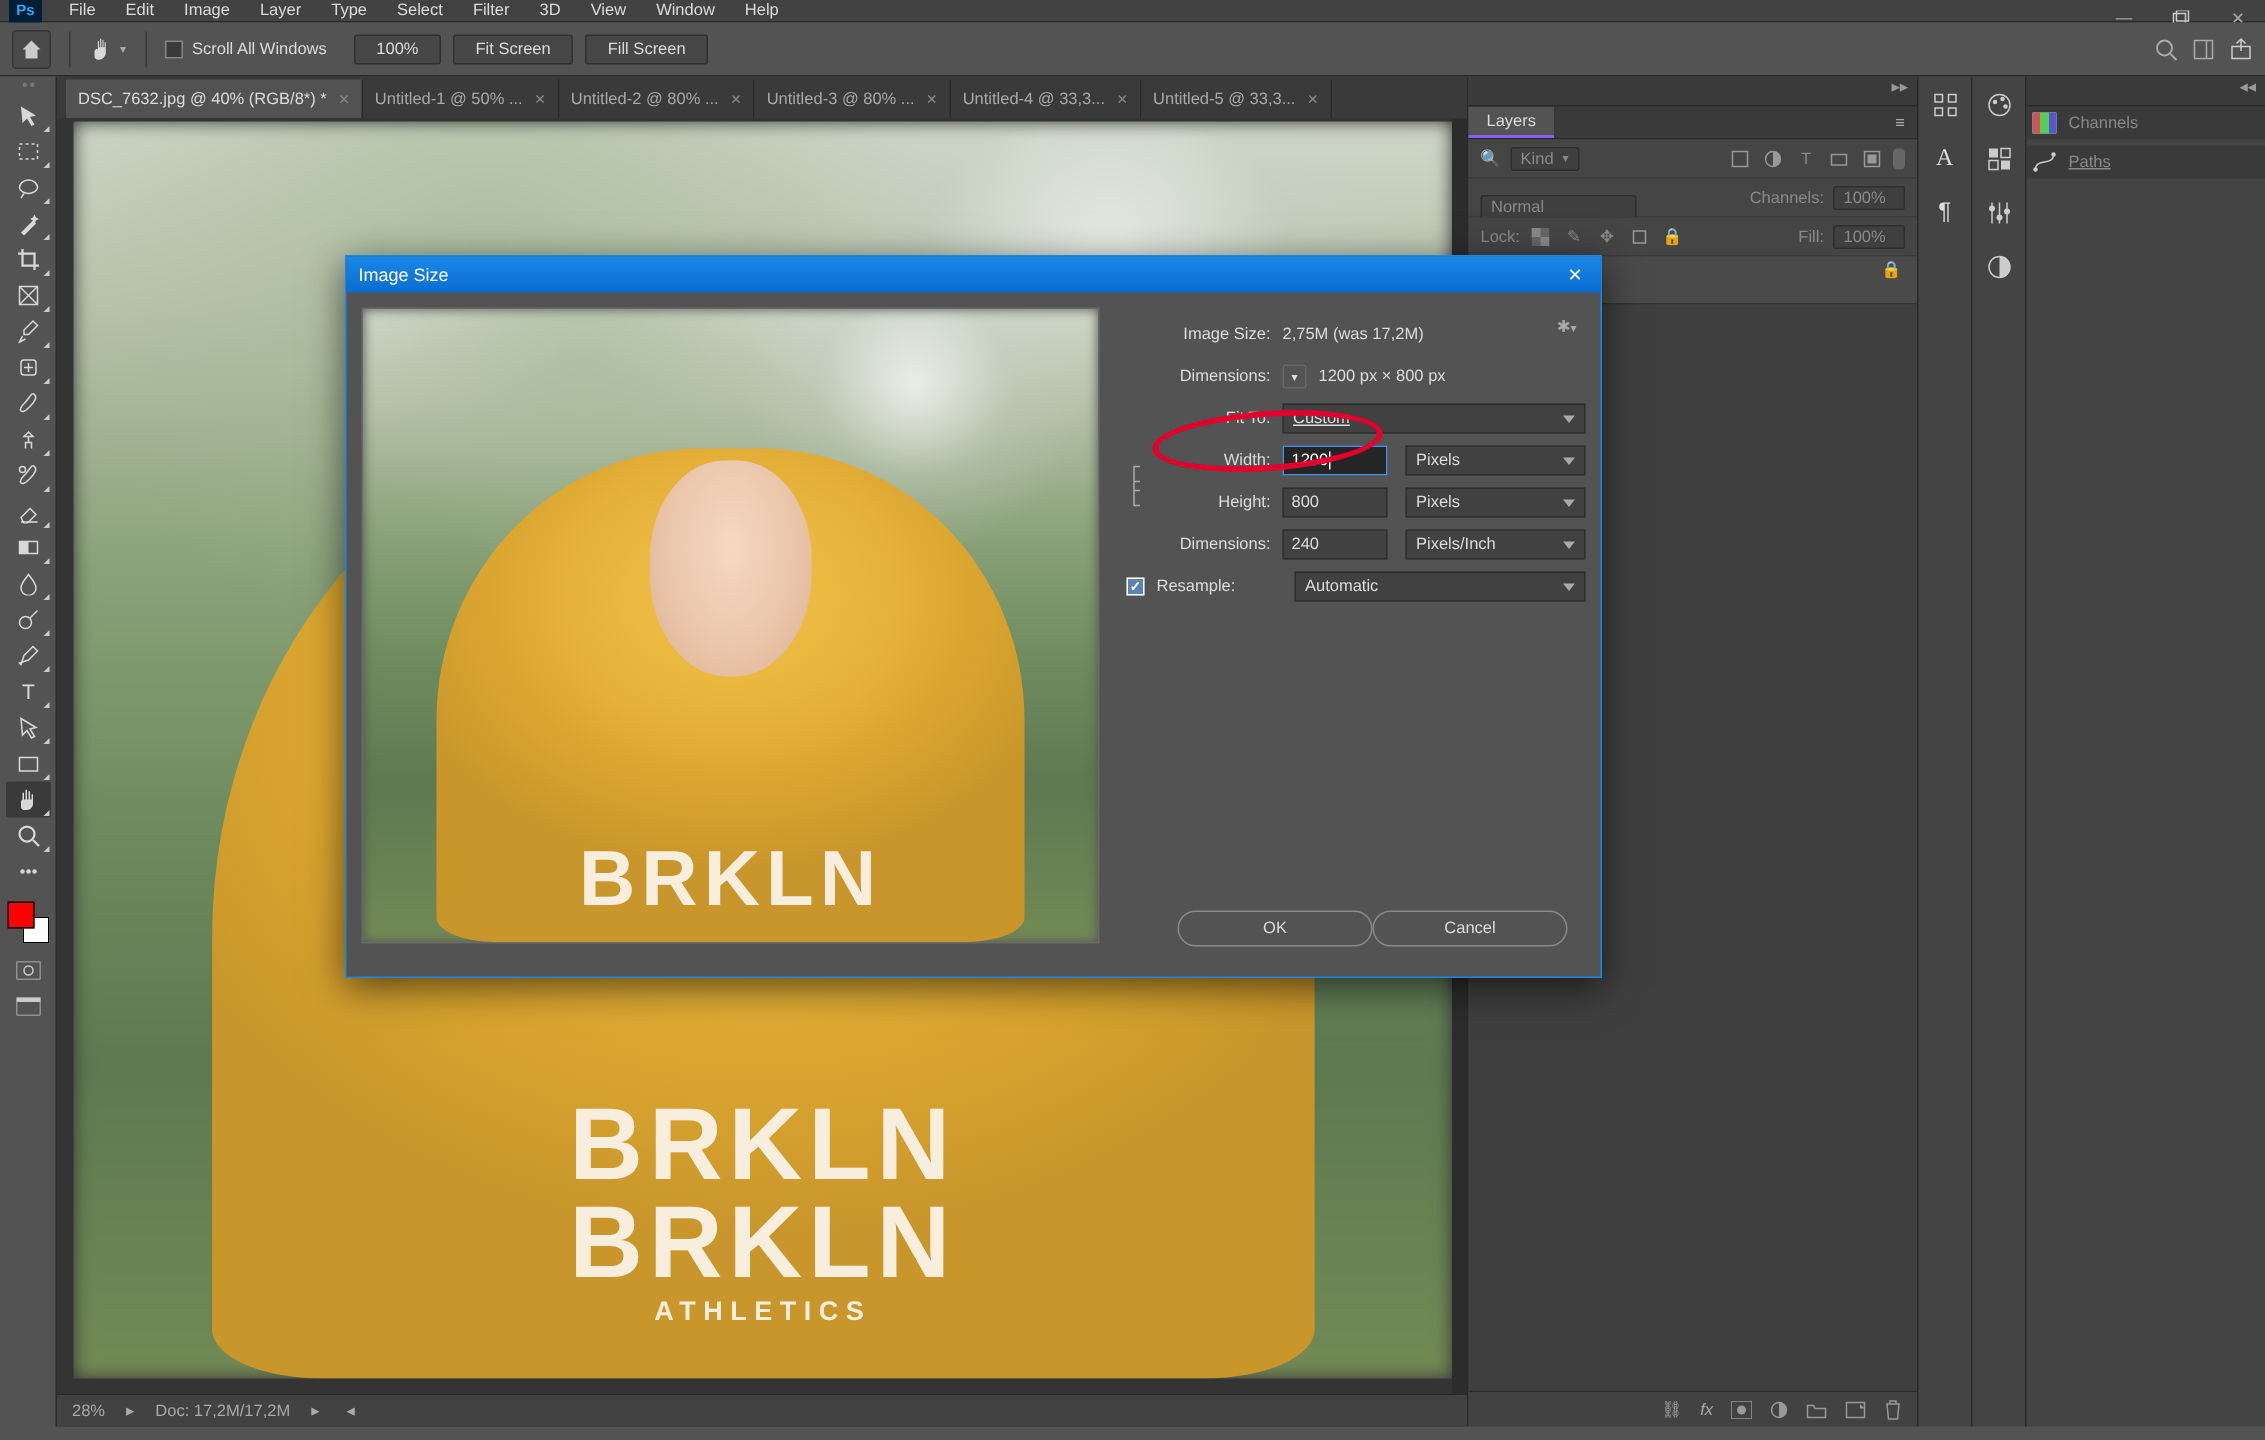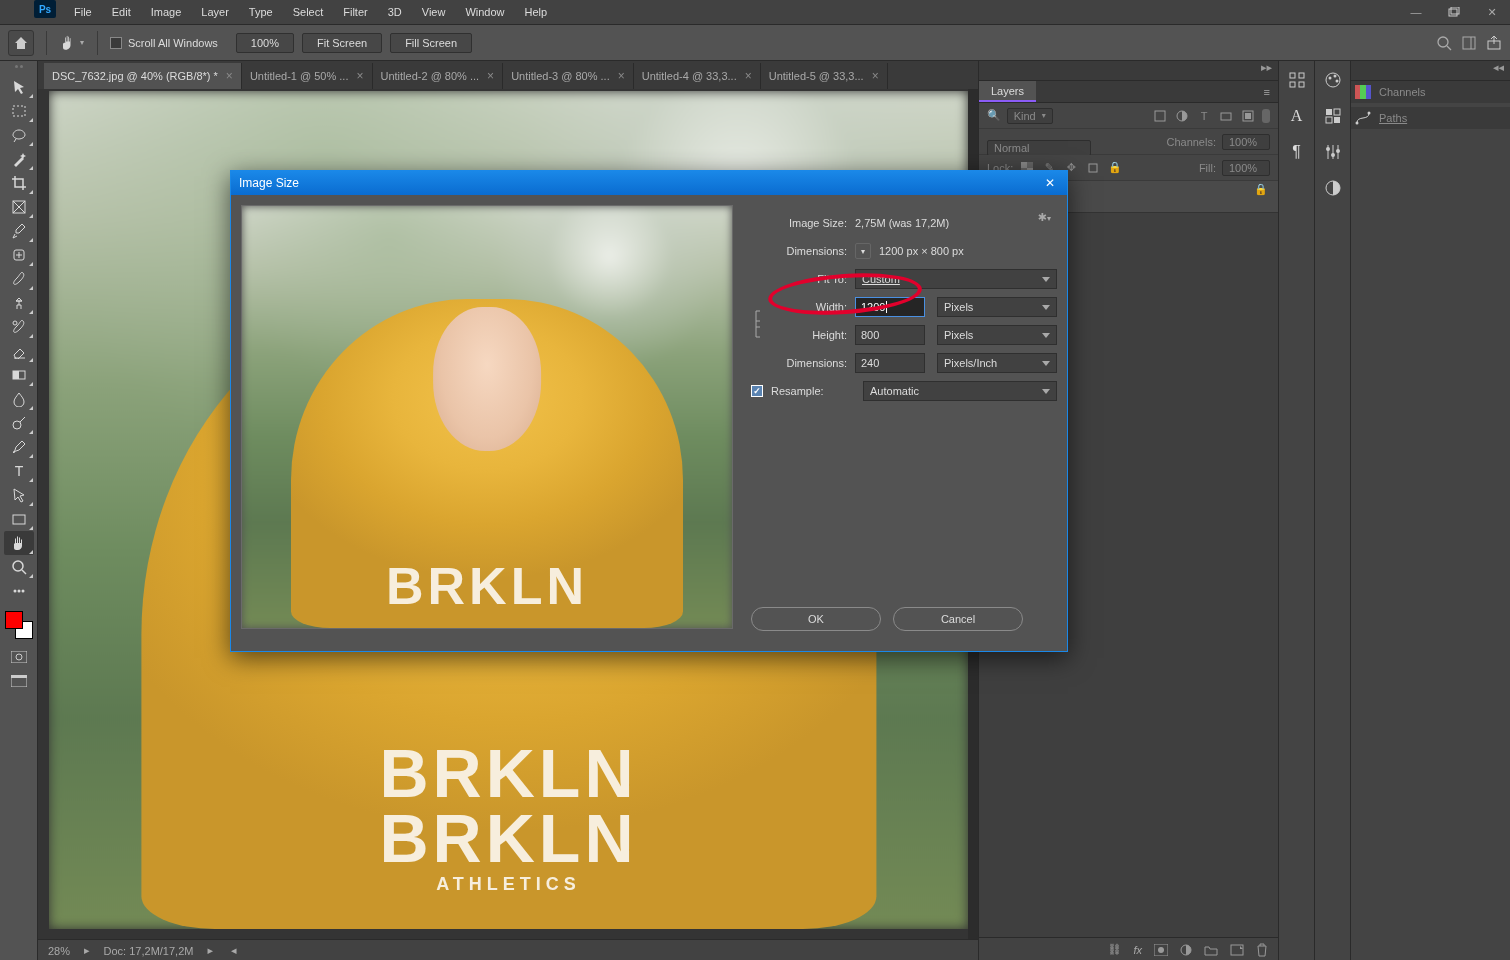--- a/index.html
+++ b/index.html
@@ -18,21 +18,21 @@
     --blue:#0a84ff;
     --blue-dark:#0060c0;
     --dialog-bg:#535353;
     --field-bg:#414141;
     --btn-bg:#5b5b5b;
     --field-focus-bg:#252525;
   }
   *{box-sizing:border-box;user-select:none;font-family:"Segoe UI",Tahoma,Arial,sans-serif;}
   body{margin:0;width:1510px;height:960px;overflow:hidden;background:var(--bg-app);color:var(--text);font-size:11px;position:relative;}
   
-  .menubar{height:25px;background:var(--bg-darker);display:flex;border-bottom:1px solid #2a2a2a;position:relative;padding-left:28px;}
+  .menubar{height:15px;background:var(--bg-darker);display:flex;align-items:center;border-bottom:1px solid #2a2a2a;position:relative;}
   .ps-logo{width:22px;height:18px;background:#001e36;color:#31a8ff;display:flex;align-items:center;justify-content:center;font-size:10px;font-weight:700;border-radius:2px;margin:0 8px 0 6px;}
   .menu-item{padding:0 10px;height:100%;display:flex;align-items:center;color:var(--text);cursor:default;}
   .win-controls{position:absolute;right:6px;top:0;height:24px;display:flex;align-items:center;gap:14px;color:var(--text-dim);}
   .win-btn{width:24px;height:18px;display:flex;align-items:center;justify-content:center;}
   
   .optbar{height:36px;background:var(--bg-toolbar);display:flex;align-items:center;border-bottom:1px solid #2a2a2a;padding:0 8px;gap:6px;position:relative;}
   .home-btn{width:26px;height:26px;border:1px solid #353535;border-radius:3px;display:flex;align-items:center;justify-content:center;background:#4a4a4a;}
   .vsep{width:1px;height:24px;background:#3a3a3a;margin:0 6px;}
   .hand-icon{width:26px;height:26px;display:flex;align-items:center;justify-content:center;}
   .checkwrap{display:flex;align-items:flex-end;gap:6px;color:var(--text);}
@@ -116,21 +116,21 @@
   .dlg-row .val{color:var(--text);}
   .dlg-field{background:var(--field-bg);border:1px solid #2f2f2f;height:20px;padding:0 5px;color:var(--text);display:flex;align-items:center;}
   .dlg-field.focus{background:var(--field-focus-bg);border:1px solid #4a90e2;color:#fff;}
   .dlg-caret{display:inline-block;width:1px;height:12px;background:#fff;margin-left:1px;animation:blink 1s steps(1) infinite;}
   @keyframes blink{50%{opacity:0;}}
   .dlg-dd{background:var(--field-bg);border:1px solid #2f2f2f;height:20px;padding:0 6px;color:var(--text);display:flex;align-items:center;position:relative;}
   .dlg-dd::after{content:"";position:absolute;right:6px;top:7px;border-left:4px solid transparent;border-right:4px solid transparent;border-top:5px solid var(--text-dim);}
   .dlg-dd.wide{grid-column:2 / span 3;text-decoration:underline;}
   .linkicon{width:18px;display:flex;align-items:center;justify-content:center;color:var(--text-dim);}
   .chk{width:12px;height:12px;background:#5a83b1;border:1px solid #fff;display:flex;align-items:center;justify-content:center;color:#fff;font-size:9px;font-weight:700;}
-  .dlg-foot{display:flex;justify-content:flex-start;gap:12px;padding:10px 12px 10px 0;}
+  .dlg-foot{display:flex;justify-content:flex-end;gap:0;padding:10px 12px 10px 0;}
   .dlg-btn{min-width:130px;height:24px;background:transparent;border:1px solid #8a8a8a;border-radius:12px;color:var(--text);display:flex;align-items:center;justify-content:center;}
   
   .annot{position:absolute;left:768px;top:274px;width:154px;height:40px;border:4px solid #e2002c;border-radius:50%;transform:rotate(-4deg);pointer-events:none;z-index:30;}
   svg{display:block;}
   .nh{white-space:nowrap;}
 </style>
 </head>
 <body>
 
 <div class="menubar">

